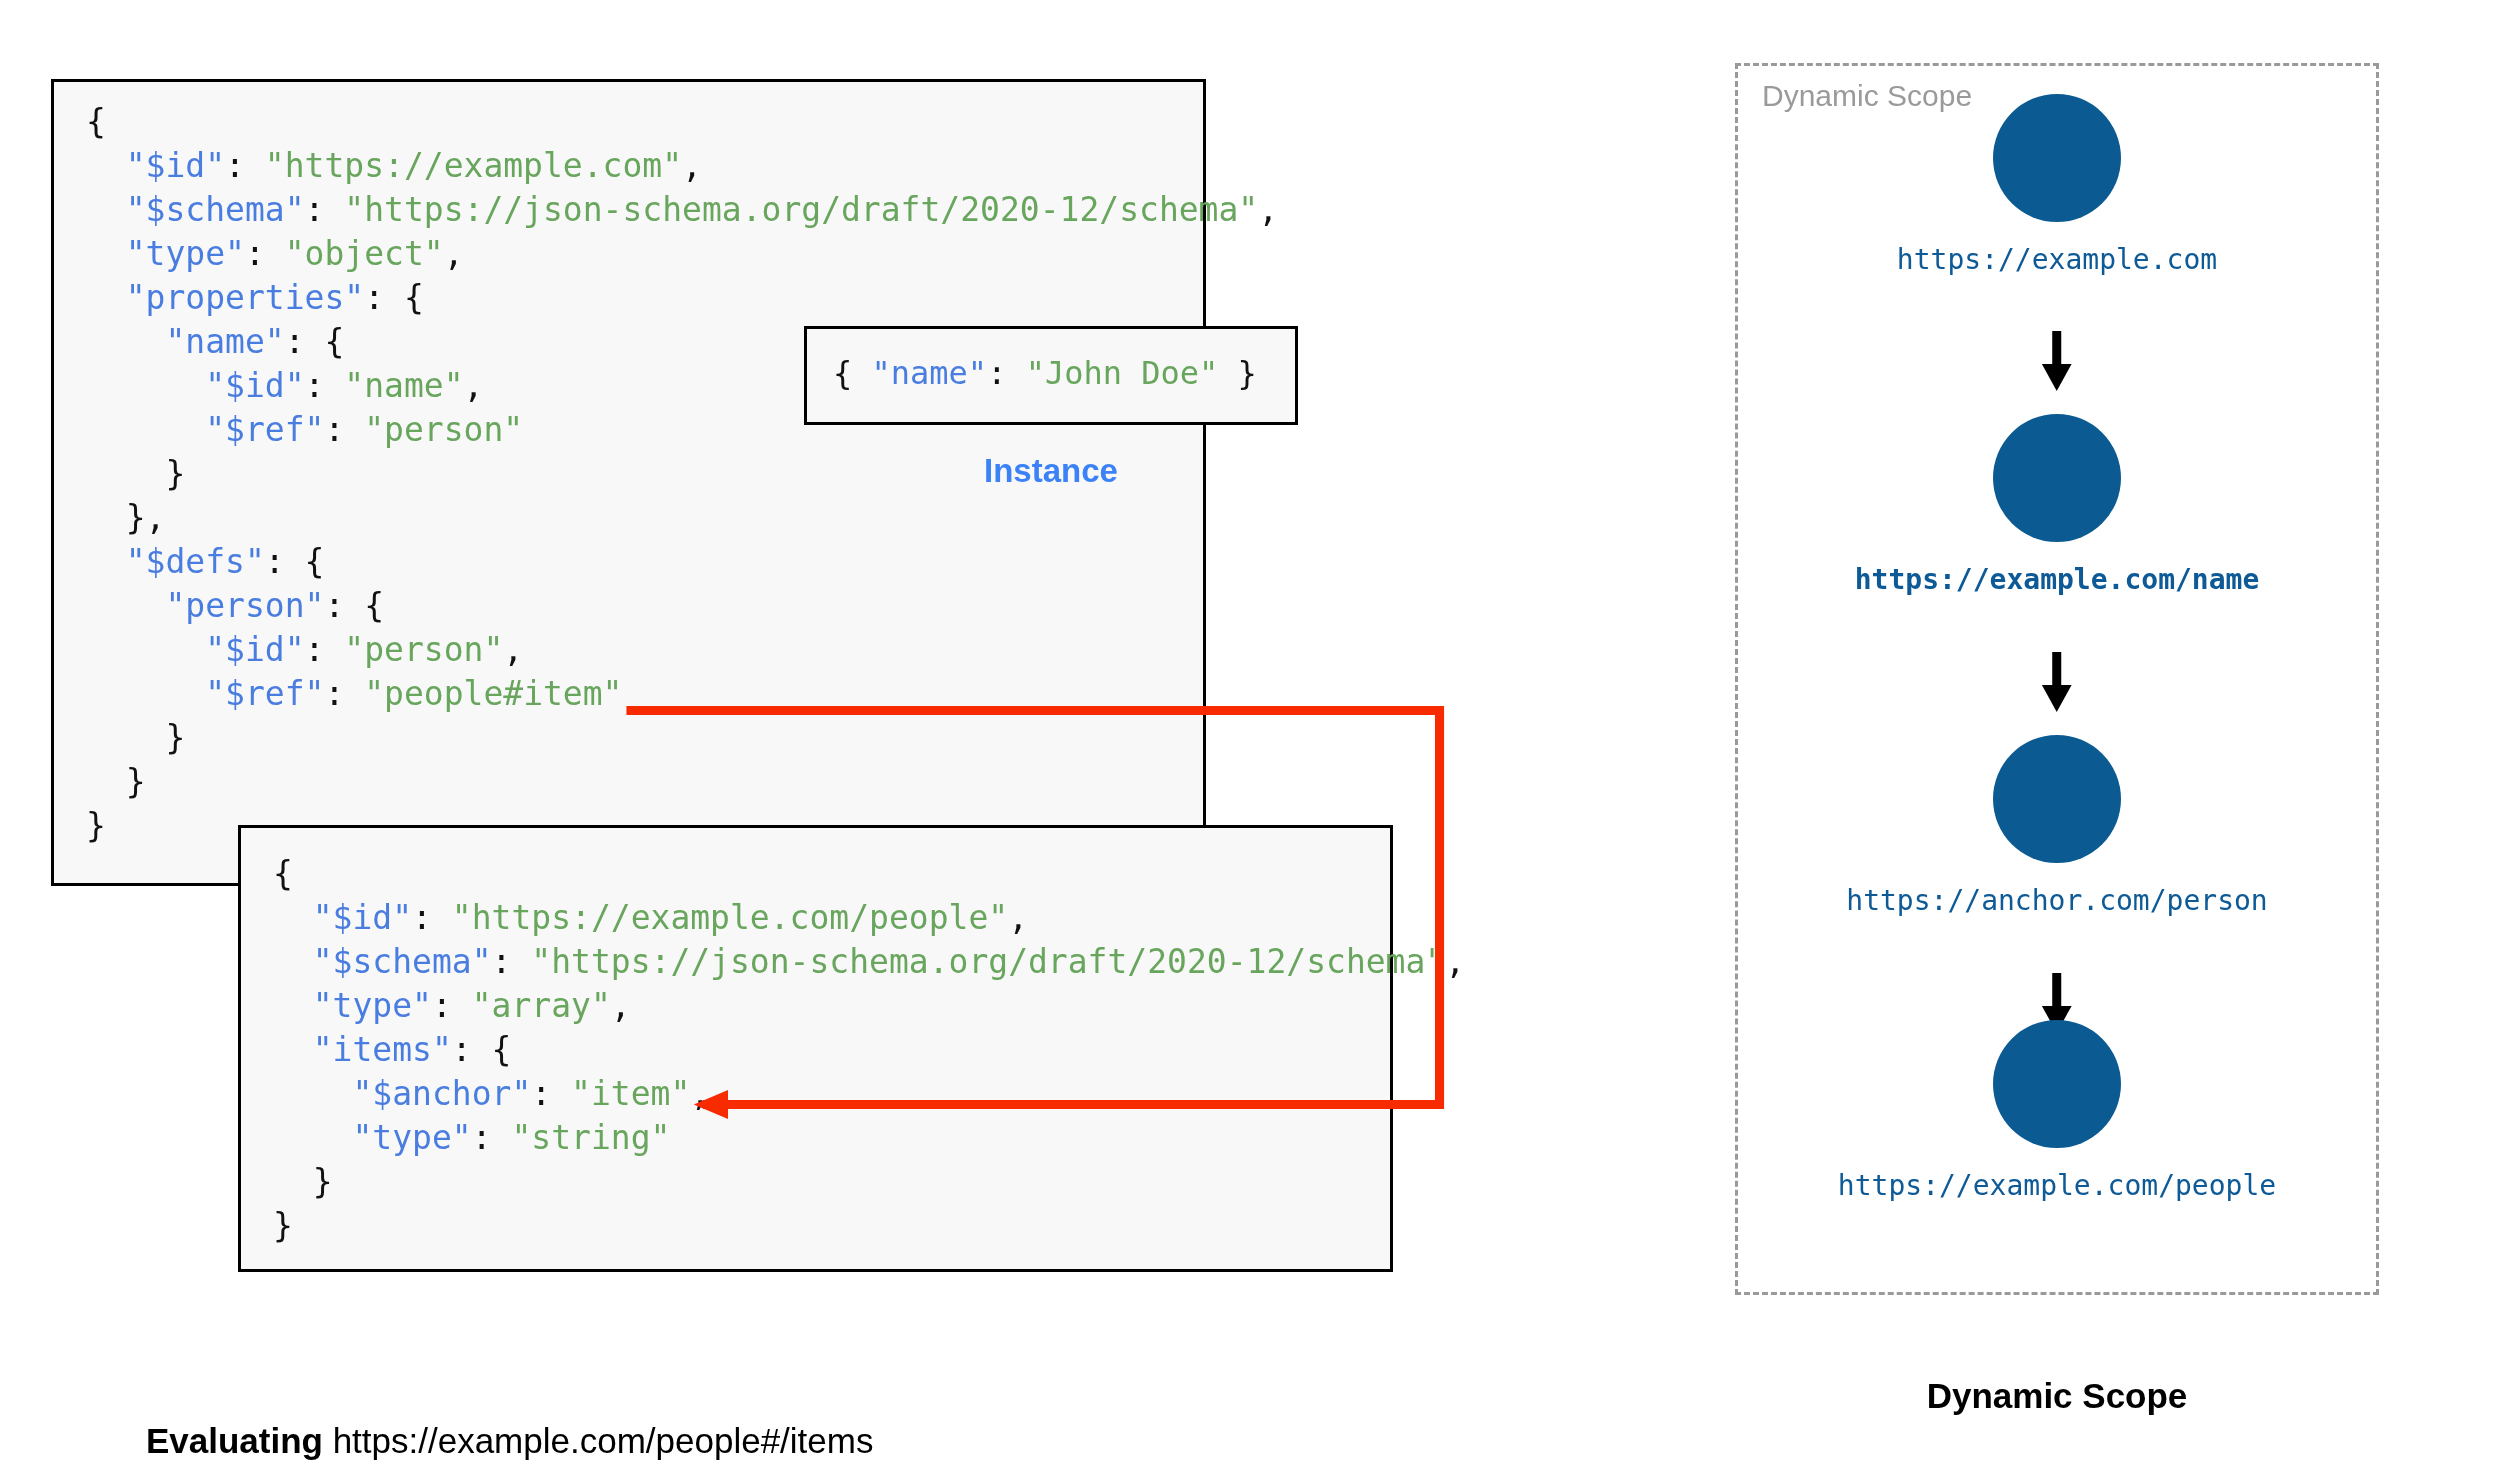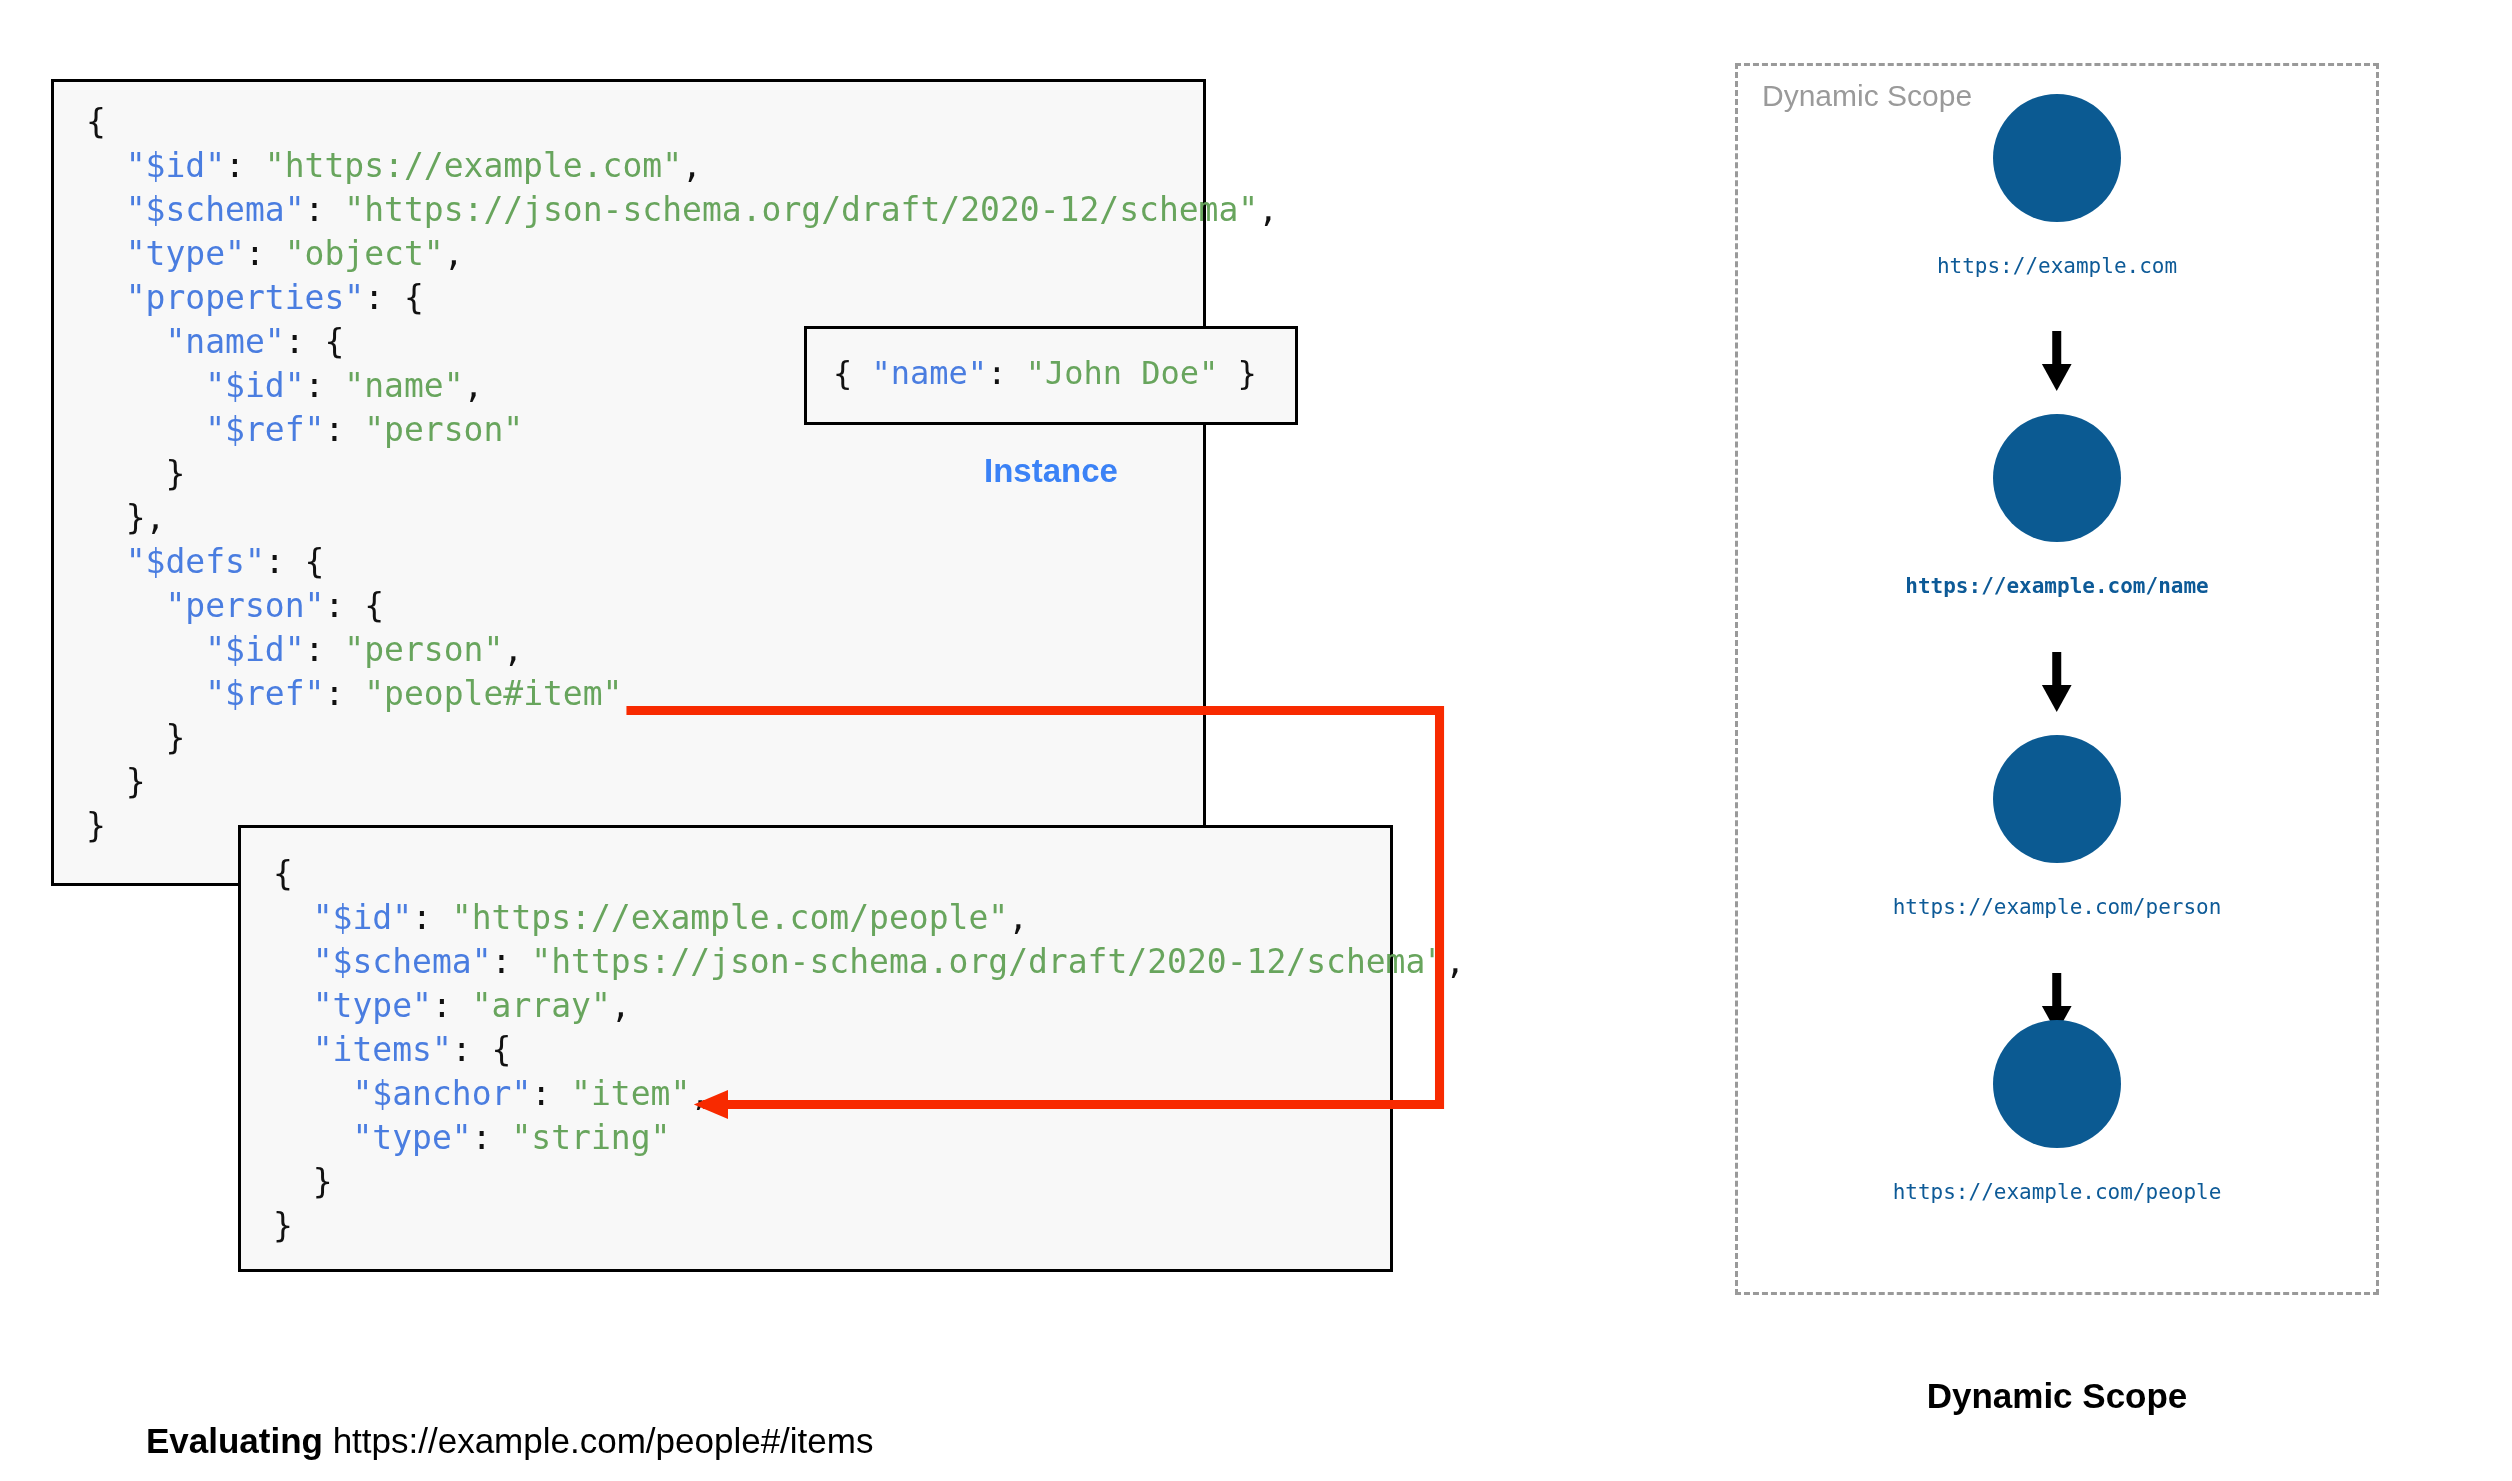--- a/index.html
+++ b/index.html
@@ -132,24 +132,24 @@
   }
   .scope-circle {
     width: 128px;
     height: 128px;
     border-radius: 50%;
     background: #0b5a92;
     margin: 0 auto;
   }
   .scope-label {
     font-family: "DejaVu Sans Mono", "Liberation Mono", monospace;
-    font-size: 21px;
+    font-size: 28px;
     line-height: 40px;
     color: #0d5a97;
-    margin-top: 24px;
+    margin-top: 18px;
     white-space: pre;
   }
   .scope-arrow {
     position: absolute;
     left: 1735px;
     width: 644px;
     text-align: center;
     z-index: 3;
   }
 
@@ -223,21 +223,21 @@
     <div class="scope-circle"></div>
     <div class="scope-label">https://example.com/name</div>
   </div>
   <svg class="scope-arrow" style="top:652px; height:61px;" viewBox="0 0 1205 115">
     <line x1="602" y1="0" x2="602" y2="72" stroke="#000000" stroke-width="17"></line>
     <polygon points="602,113 574,62 630,62" fill="#000000"></polygon>
   </svg>
 
   <div class="scope-node" style="top:735px;">
     <div class="scope-circle"></div>
-    <div class="scope-label">https://example.com/person</div>
+    <div class="scope-label">https://anchor.com/person</div>
   </div>
   <svg class="scope-arrow" style="top:973px; height:61px;" viewBox="0 0 1205 115">
     <line x1="602" y1="0" x2="602" y2="72" stroke="#000000" stroke-width="17"></line>
     <polygon points="602,113 574,62 630,62" fill="#000000"></polygon>
   </svg>
 
   <div class="scope-node" style="top:1020px;">
     <div class="scope-circle"></div>
     <div class="scope-label">https://example.com/people</div>
   </div>

